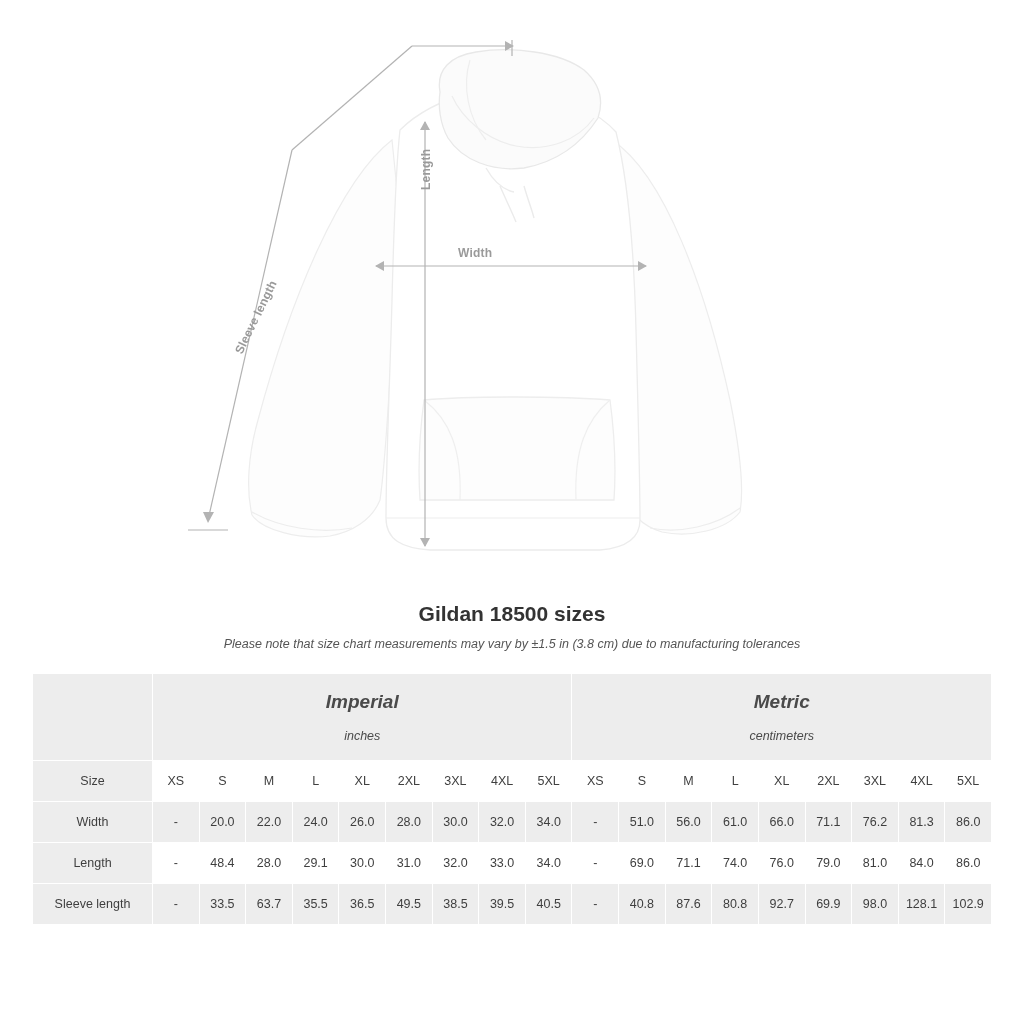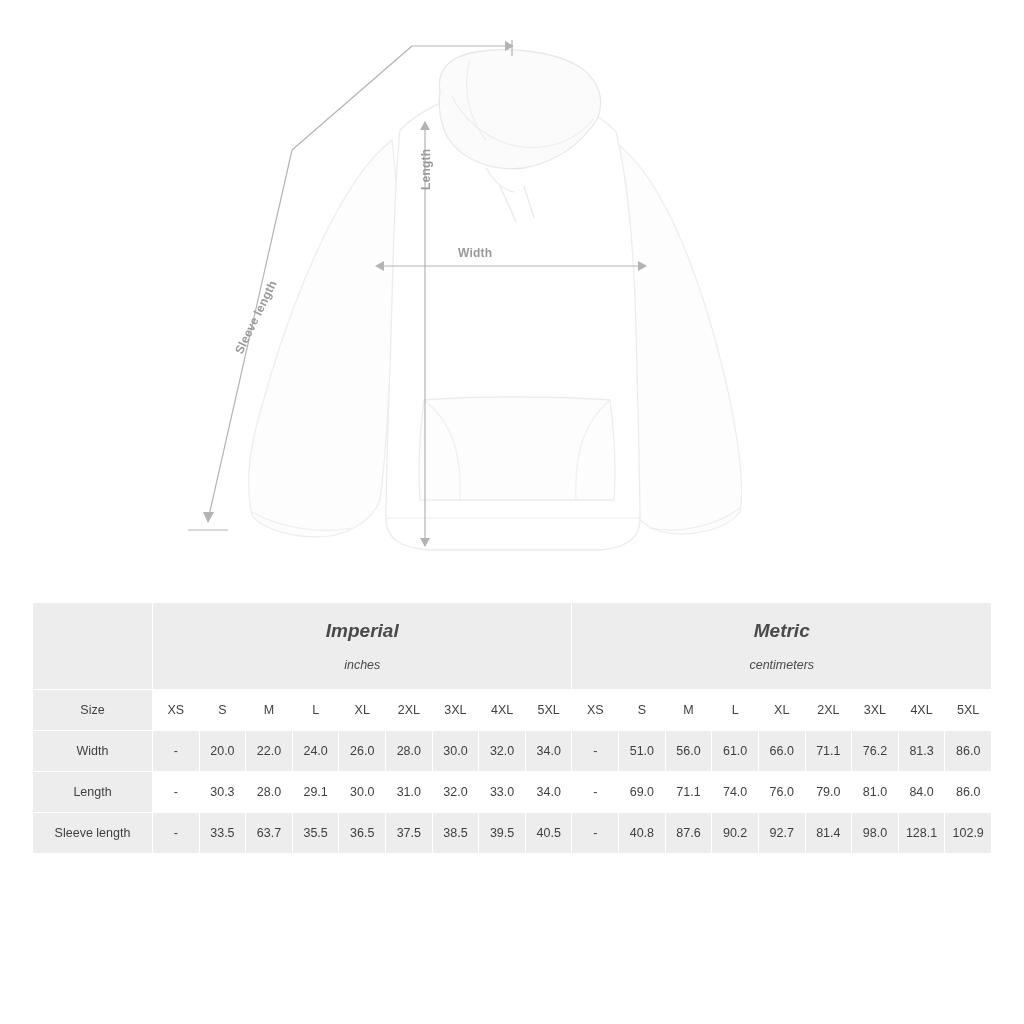--- a/index.html
+++ b/index.html
@@ -196,20 +196,24 @@
         <polyline points="203,512 208,523 214,512" fill="#b3b3b3" stroke="none"></polyline>
         <line x1="188" y1="530" x2="228" y2="530"></line>
       </g>
     </svg>
 
     <div class="dim-label width-label">Width</div>
     <div class="dim-label length-label">Length</div>
     <div class="dim-label sleeve-label">Sleeve length</div>
   </div>
 
+  <div class="title-block">
+    <h1 class="chart-title">Gildan 18500 sizes</h1>
+    <p class="chart-note">Please note that size chart measurements may vary by ±1.5 in (3.8 cm) due to manufacturing tolerances</p>
+  </div>
 
   <div class="table-wrap">
     <table class="size-table">
       <colgroup>
         <col class="label-col">
       </colgroup>
       <tbody id="table-body">
           <tr>
             <td class="corner-cell system-head"></td>
             <td colspan="9" class="system-head">
@@ -259,21 +263,21 @@
             <td class="cell-even">61.0</td>
             <td class="cell-even">66.0</td>
             <td class="cell-even">71.1</td>
             <td class="cell-even">76.2</td>
             <td class="cell-even">81.3</td>
             <td class="cell-even">86.0</td>
           </tr>
           <tr>
             <td class="row-head">Length</td>
             <td class="cell-odd">-</td>
-            <td class="cell-odd">30.3</td>
+            <td class="cell-odd">48.4</td>
             <td class="cell-odd">28.0</td>
             <td class="cell-odd">29.1</td>
             <td class="cell-odd">30.0</td>
             <td class="cell-odd">31.0</td>
             <td class="cell-odd">32.0</td>
             <td class="cell-odd">33.0</td>
             <td class="cell-odd">34.0</td>
             <td class="cell-odd">-</td>
             <td class="cell-odd">69.0</td>
             <td class="cell-odd">71.1</td>
@@ -284,30 +288,30 @@
             <td class="cell-odd">84.0</td>
             <td class="cell-odd">86.0</td>
           </tr>
           <tr>
             <td class="row-head">Sleeve length</td>
             <td class="cell-even">-</td>
             <td class="cell-even">33.5</td>
             <td class="cell-even">63.7</td>
             <td class="cell-even">35.5</td>
             <td class="cell-even">36.5</td>
-            <td class="cell-even">37.5</td>
+            <td class="cell-even">49.5</td>
             <td class="cell-even">38.5</td>
             <td class="cell-even">39.5</td>
             <td class="cell-even">40.5</td>
             <td class="cell-even">-</td>
             <td class="cell-even">40.8</td>
             <td class="cell-even">87.6</td>
-            <td class="cell-even">90.2</td>
+            <td class="cell-even">80.8</td>
             <td class="cell-even">92.7</td>
-            <td class="cell-even">81.4</td>
+            <td class="cell-even">69.9</td>
             <td class="cell-even">98.0</td>
             <td class="cell-even">128.1</td>
             <td class="cell-even">102.9</td>
           </tr>
         </tbody>
     </table>
   </div>
 
 </div>
 

